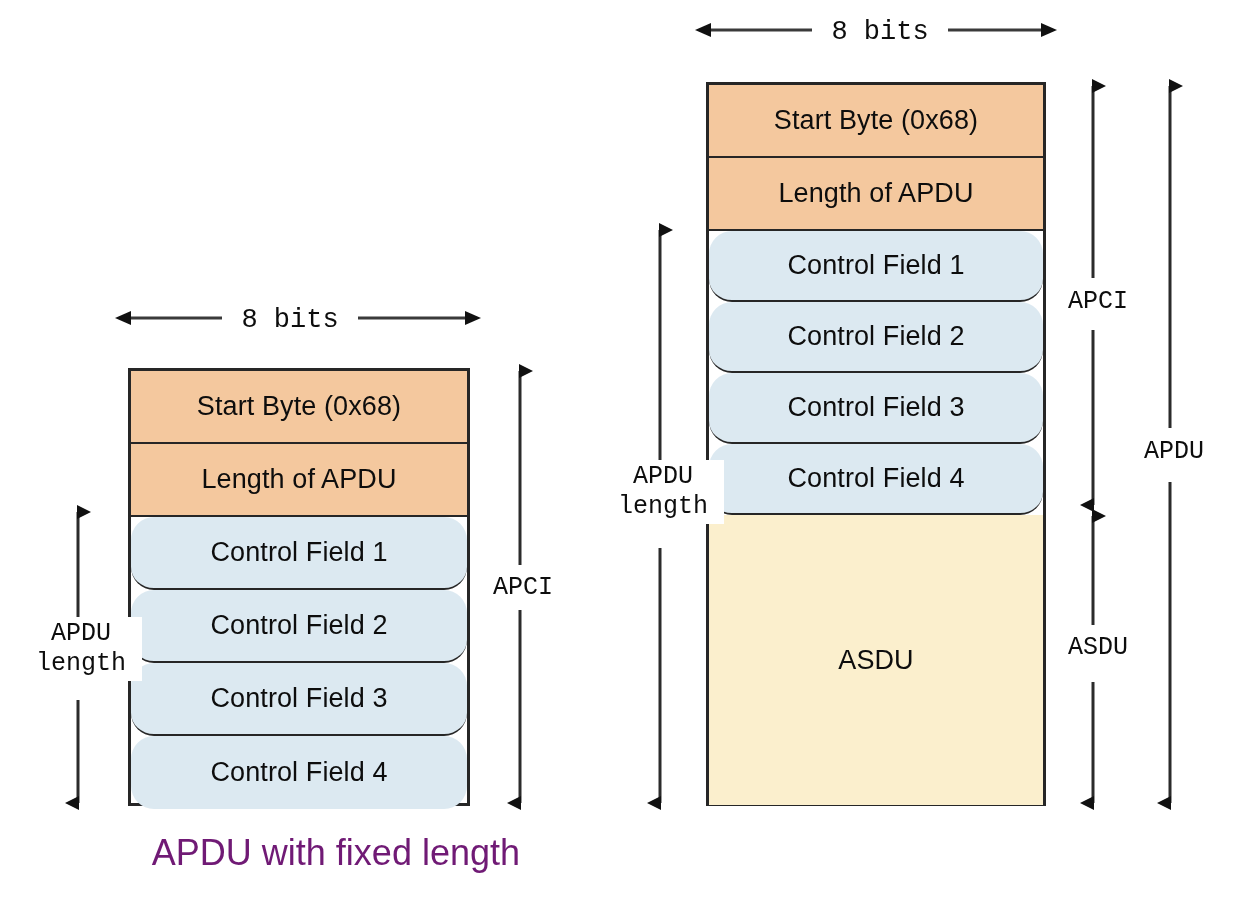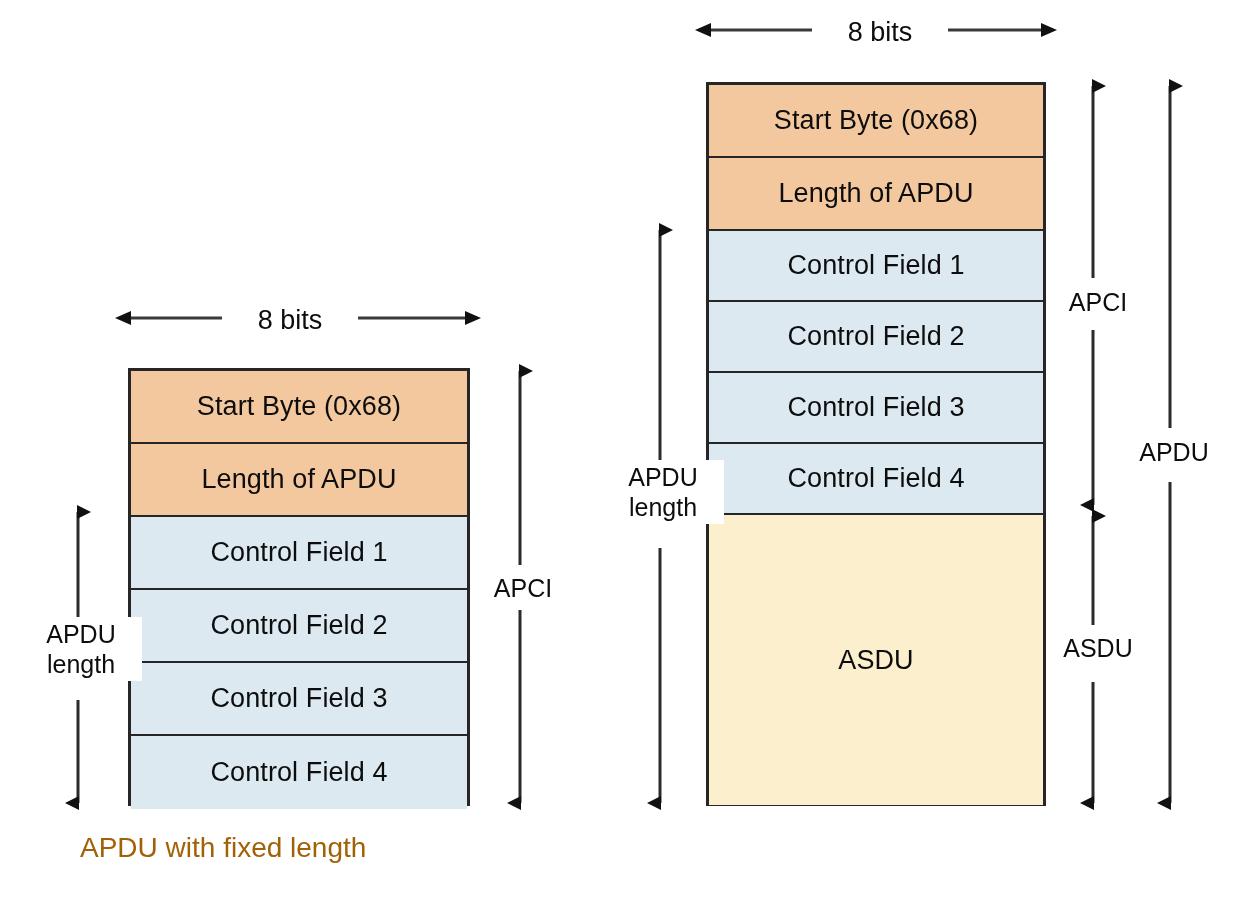--- a/index.html
+++ b/index.html
@@ -36,42 +36,43 @@
     justify-content: center;
     border-bottom: 2px solid #262626;
     font-size: 27px;
     line-height: 1;
     color: #0d0d0d;
     letter-spacing: .1px;
     white-space: nowrap;
   }
   .row:last-child { border-bottom: none; }
   .row.c-orange { background: #F4C89E; }
-  .row.c-blue   { background: #DCE9F1; }
+  .row.c-blue   { background: #DCE9F1; border-radius: 23px; }
   .row.c-yellow { background: #FBEFCD; }
 
   
   .caption {
     position: absolute;
-    font-size: 28px;
-    color: #a16207;
+    font-size: 36px;
+    color: #701a75;
     white-space: nowrap;
-    text-align: left;
+    text-align: right;
   }
 
   
   .arrow-label {
     position: absolute;
     font-size: 25px;
     line-height: 1.12;
     color: #0d0d0d;
     background: #ffffff;
     text-align: center;
     white-space: nowrap;
     padding: 2px 3px;
+    font-family: Liberation Mono, monospace;
   }
   .arrow-label.two-line { line-height: 1.2; }
 
   svg.overlay {
     position: absolute;
     left: 0;
     top: 0;
     width: 1250px;
     height: 900px;
     pointer-events: none;

